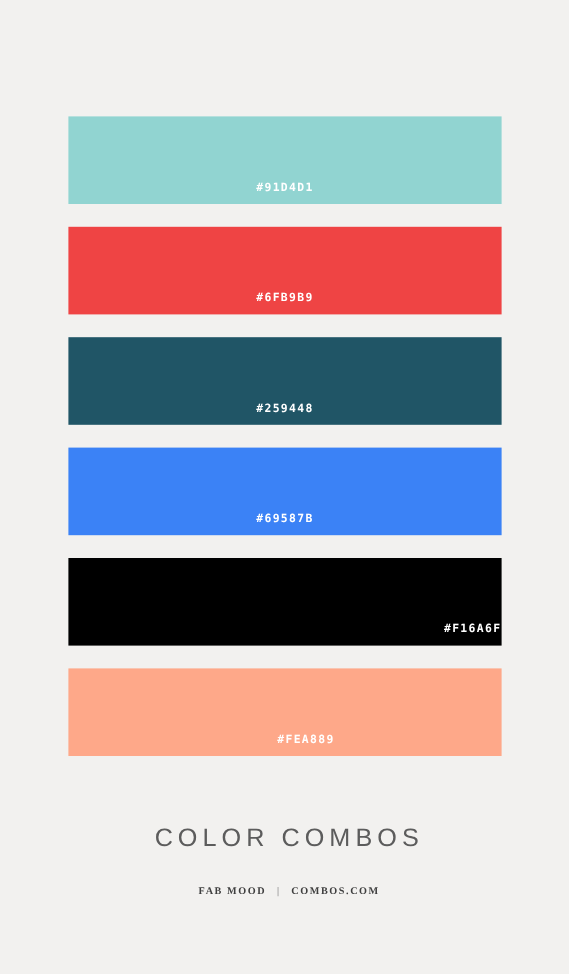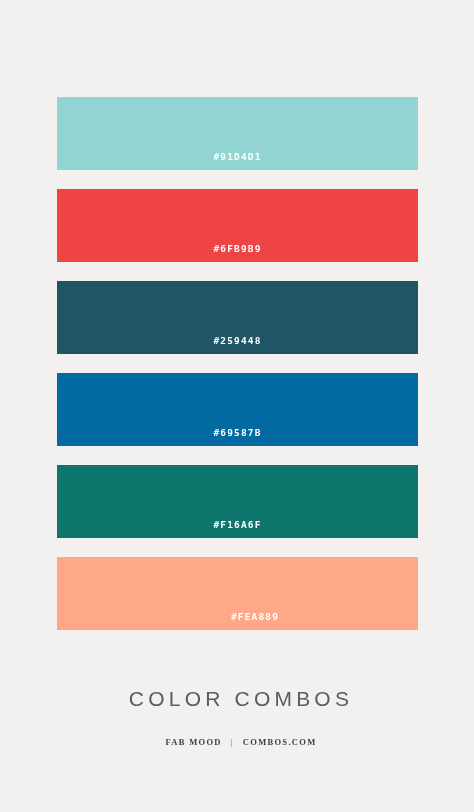--- a/index.html
+++ b/index.html
@@ -111,25 +111,25 @@
     </div>
 
     <div class="swatch" style="background-color: #ef4444;">
       <span class="swatch-hex">#6FB9B9</span>
     </div>
 
     <div class="swatch" style="background-color: rgb(32, 85, 102);">
       <span class="swatch-hex">#259448</span>
     </div>
 
-    <div class="swatch" style="background-color: #0369a1;">
+    <div class="swatch" style="background-color: #3b82f6;">
       <span class="swatch-hex">#69587B</span>
     </div>
 
-    <div class="swatch" style="background-color: #0f766e;">
+    <div class="swatch" style="background-color: #000000; justify-content: flex-end;">
       <span class="swatch-hex">#F16A6F</span>
     </div>
 
     <div class="swatch" style="background-color: rgb(254, 168, 137); padding-left: 35px;">
       <span class="swatch-hex">#FEA889</span>
     </div>
 
   </div>
 
   <div id="footer-block">

